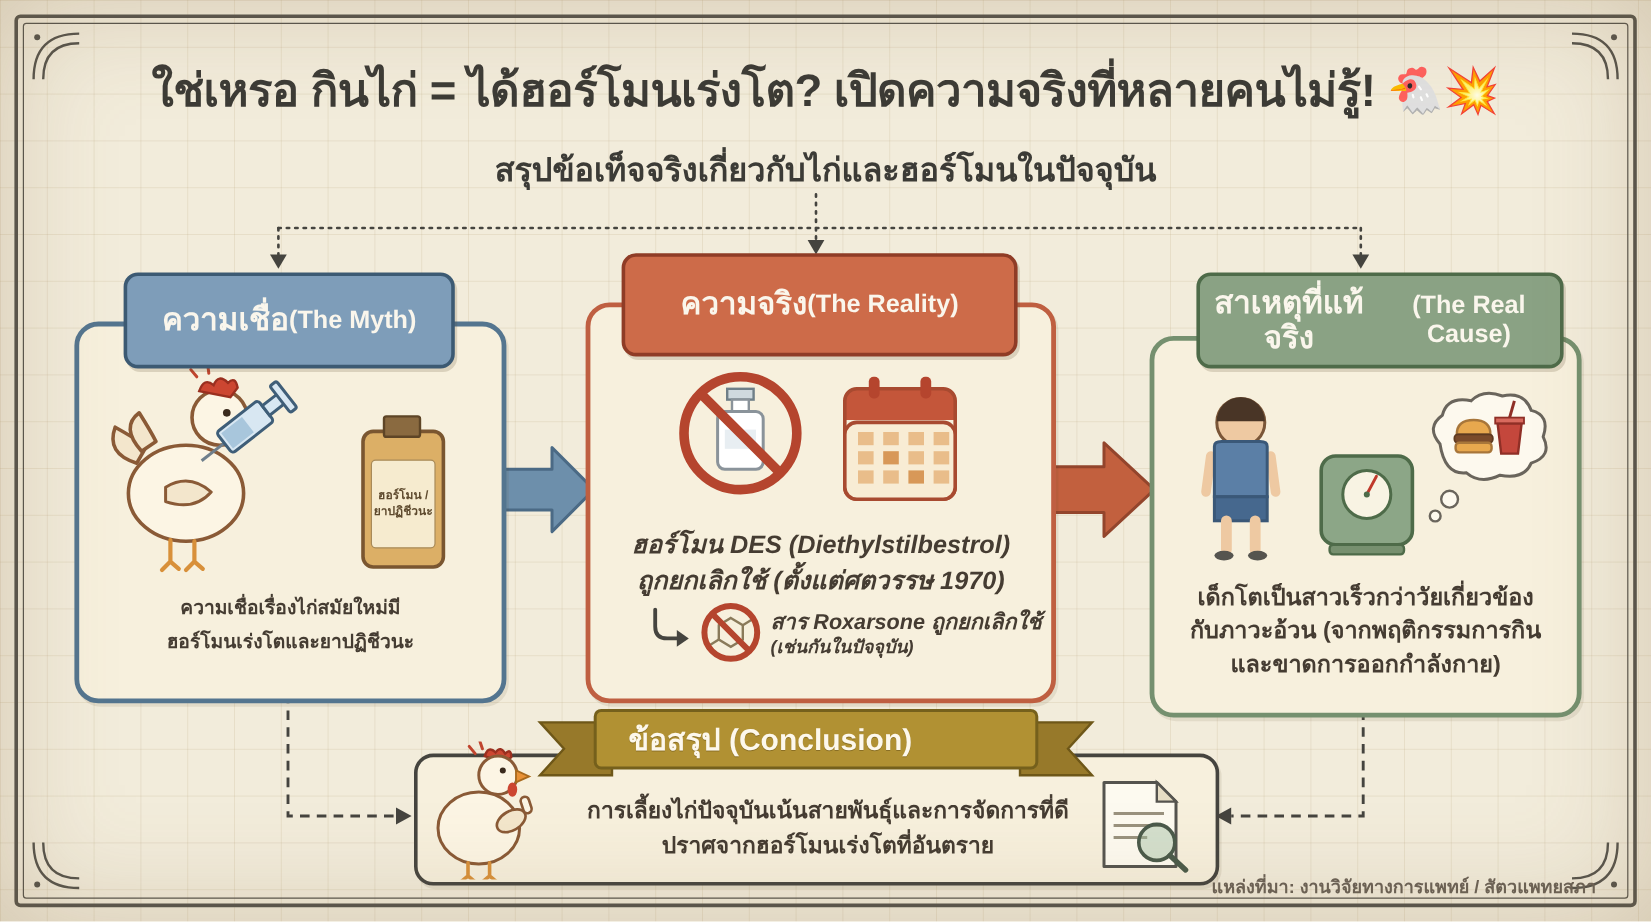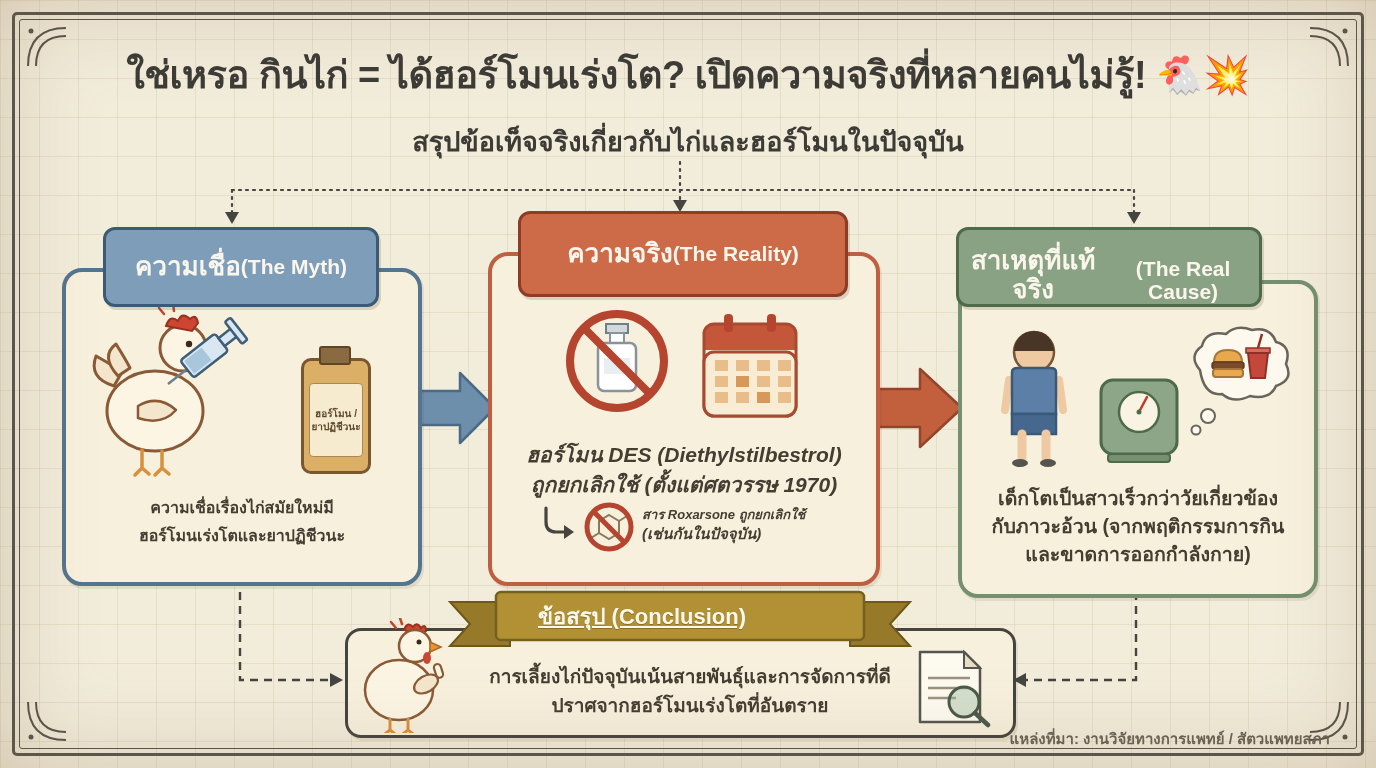--- a/index.html
+++ b/index.html
@@ -33,56 +33,56 @@
   .reality-box{left:488px;top:252px;width:384px;height:326px;border:4px solid #bf5f41;font-style:italic;}
   .cause-box{left:958px;top:280px;width:352px;height:310px;border:4px solid #75906f;}
 
   .panel-header{position:absolute;z-index:3;display:flex;flex-direction:row;align-items:center;
     justify-content:center;border-radius:12px;color:#faf6ec;font-weight:bold;text-align:center;
     line-height:1.12;box-shadow:2px 3px 0 rgba(90,70,40,0.18);}
   .hdr-th{font-size:26px;display:block;}
   .hdr-en{font-size:21px;display:block;}
   .myth-header{left:103px;top:227px;width:270px;height:74px;background:#7e9db9;border:3px solid #3c5a73;}
   .reality-header{left:518px;top:211px;width:324px;height:80px;background:#cd6b49;border:3px solid #8f3c26;}
-  .cause-header{left:956px;top:227px;width:300px;height:74px;background:#8aa284;border:3px solid #4e6b49;align-items:flex-end;}
+  .cause-header{left:997px;top:227px;width:300px;height:74px;background:#8aa284;border:3px solid #4e6b49;}
 
   .panel-body{position:absolute;left:8px;right:8px;text-align:center;font-weight:bold;color:#453c32;}
   .panel-body span{display:block;}
   .myth-body{top:222px;font-size:16px;line-height:28px;}
   .reality-body{top:184px;font-size:21px;line-height:30px;}
   .cause-body{top:200px;font-size:19.5px;line-height:28px;}
 
   .icon-abs{position:absolute;}
   .chicken-syringe{left:14px;top:34px;}
   .ban-bottle{left:70px;top:50px;}
   .calendar{left:208px;top:56px;}
   .elbow{left:46px;top:250px;}
   .ban-molecule{left:90px;top:244px;}
   .note-text{position:absolute;left:150px;top:250px;text-align:left;font-weight:bold;color:#453c32;}
-  .note-text .l1{font-size:13px;display:block;line-height:1.35;}
+  .note-text .l1{font-size:18px;display:block;line-height:1.35;}
   .note-text .l2{font-size:15px;display:block;line-height:1.35;}
 
   .person{left:20px;top:38px;}
   .scale{left:136px;top:90px;}
   .bubble{left:220px;top:40px;}
 
   .bottle{position:absolute;left:205px;top:86px;width:64px;height:110px;background:#dcaf66;
     border:3px solid #7a5630;border-radius:10px;margin-left:30px;}
   .bottle-cap{position:absolute;top:-15px;left:15px;width:28px;height:15px;background:#8a6a40;
     border:2.5px solid #5e4526;border-radius:3px;}
   .bottle-label{position:absolute;left:5px;right:5px;top:22px;bottom:14px;background:#f6ebcf;
     border:1.5px solid #a88a58;border-radius:4px;display:flex;flex-direction:column;align-items:center;
     justify-content:center;font-size:10px;font-weight:bold;color:#5e4a2e;text-align:center;line-height:1.3;}
   .bottle-label span{display:block;}
 
   .ribbon{position:absolute;left:440px;top:586px;width:480px;height:66px;z-index:4;}
   .ribbon svg{position:absolute;left:0;top:0;}
   .ribbon-label{position:absolute;left:56px;top:6px;width:292px;height:48px;display:flex;
-    align-items:center;justify-content:center;font-size:22px;font-weight:bold;color:#fdf8ec;
-    text-shadow:0 1px 0 rgba(90,70,20,0.45);text-decoration:underline;}
+    align-items:center;justify-content:center;font-size:25px;font-weight:bold;color:#fdf8ec;
+    text-shadow:0 1px 0 rgba(90,70,20,0.45);}
 
   .conclusion-box{left:345px;top:628px;width:665px;height:104px;border:3px solid #45443f;border-radius:16px;}
   .conclusion-chicken{position:absolute;left:352px;top:618px;z-index:5;}
   .conclusion-doc{position:absolute;left:912px;top:648px;z-index:5;}
   .conclusion-text{position:absolute;left:455px;top:662px;width:470px;z-index:5;text-align:center;
     font-weight:bold;color:#453c32;font-size:19px;line-height:29px;}
   .conclusion-text span{display:block;white-space:nowrap;}
 
   .source{position:absolute;right:46px;top:727px;z-index:5;font-size:15px;font-weight:bold;color:#6a6156;}
 </style>

